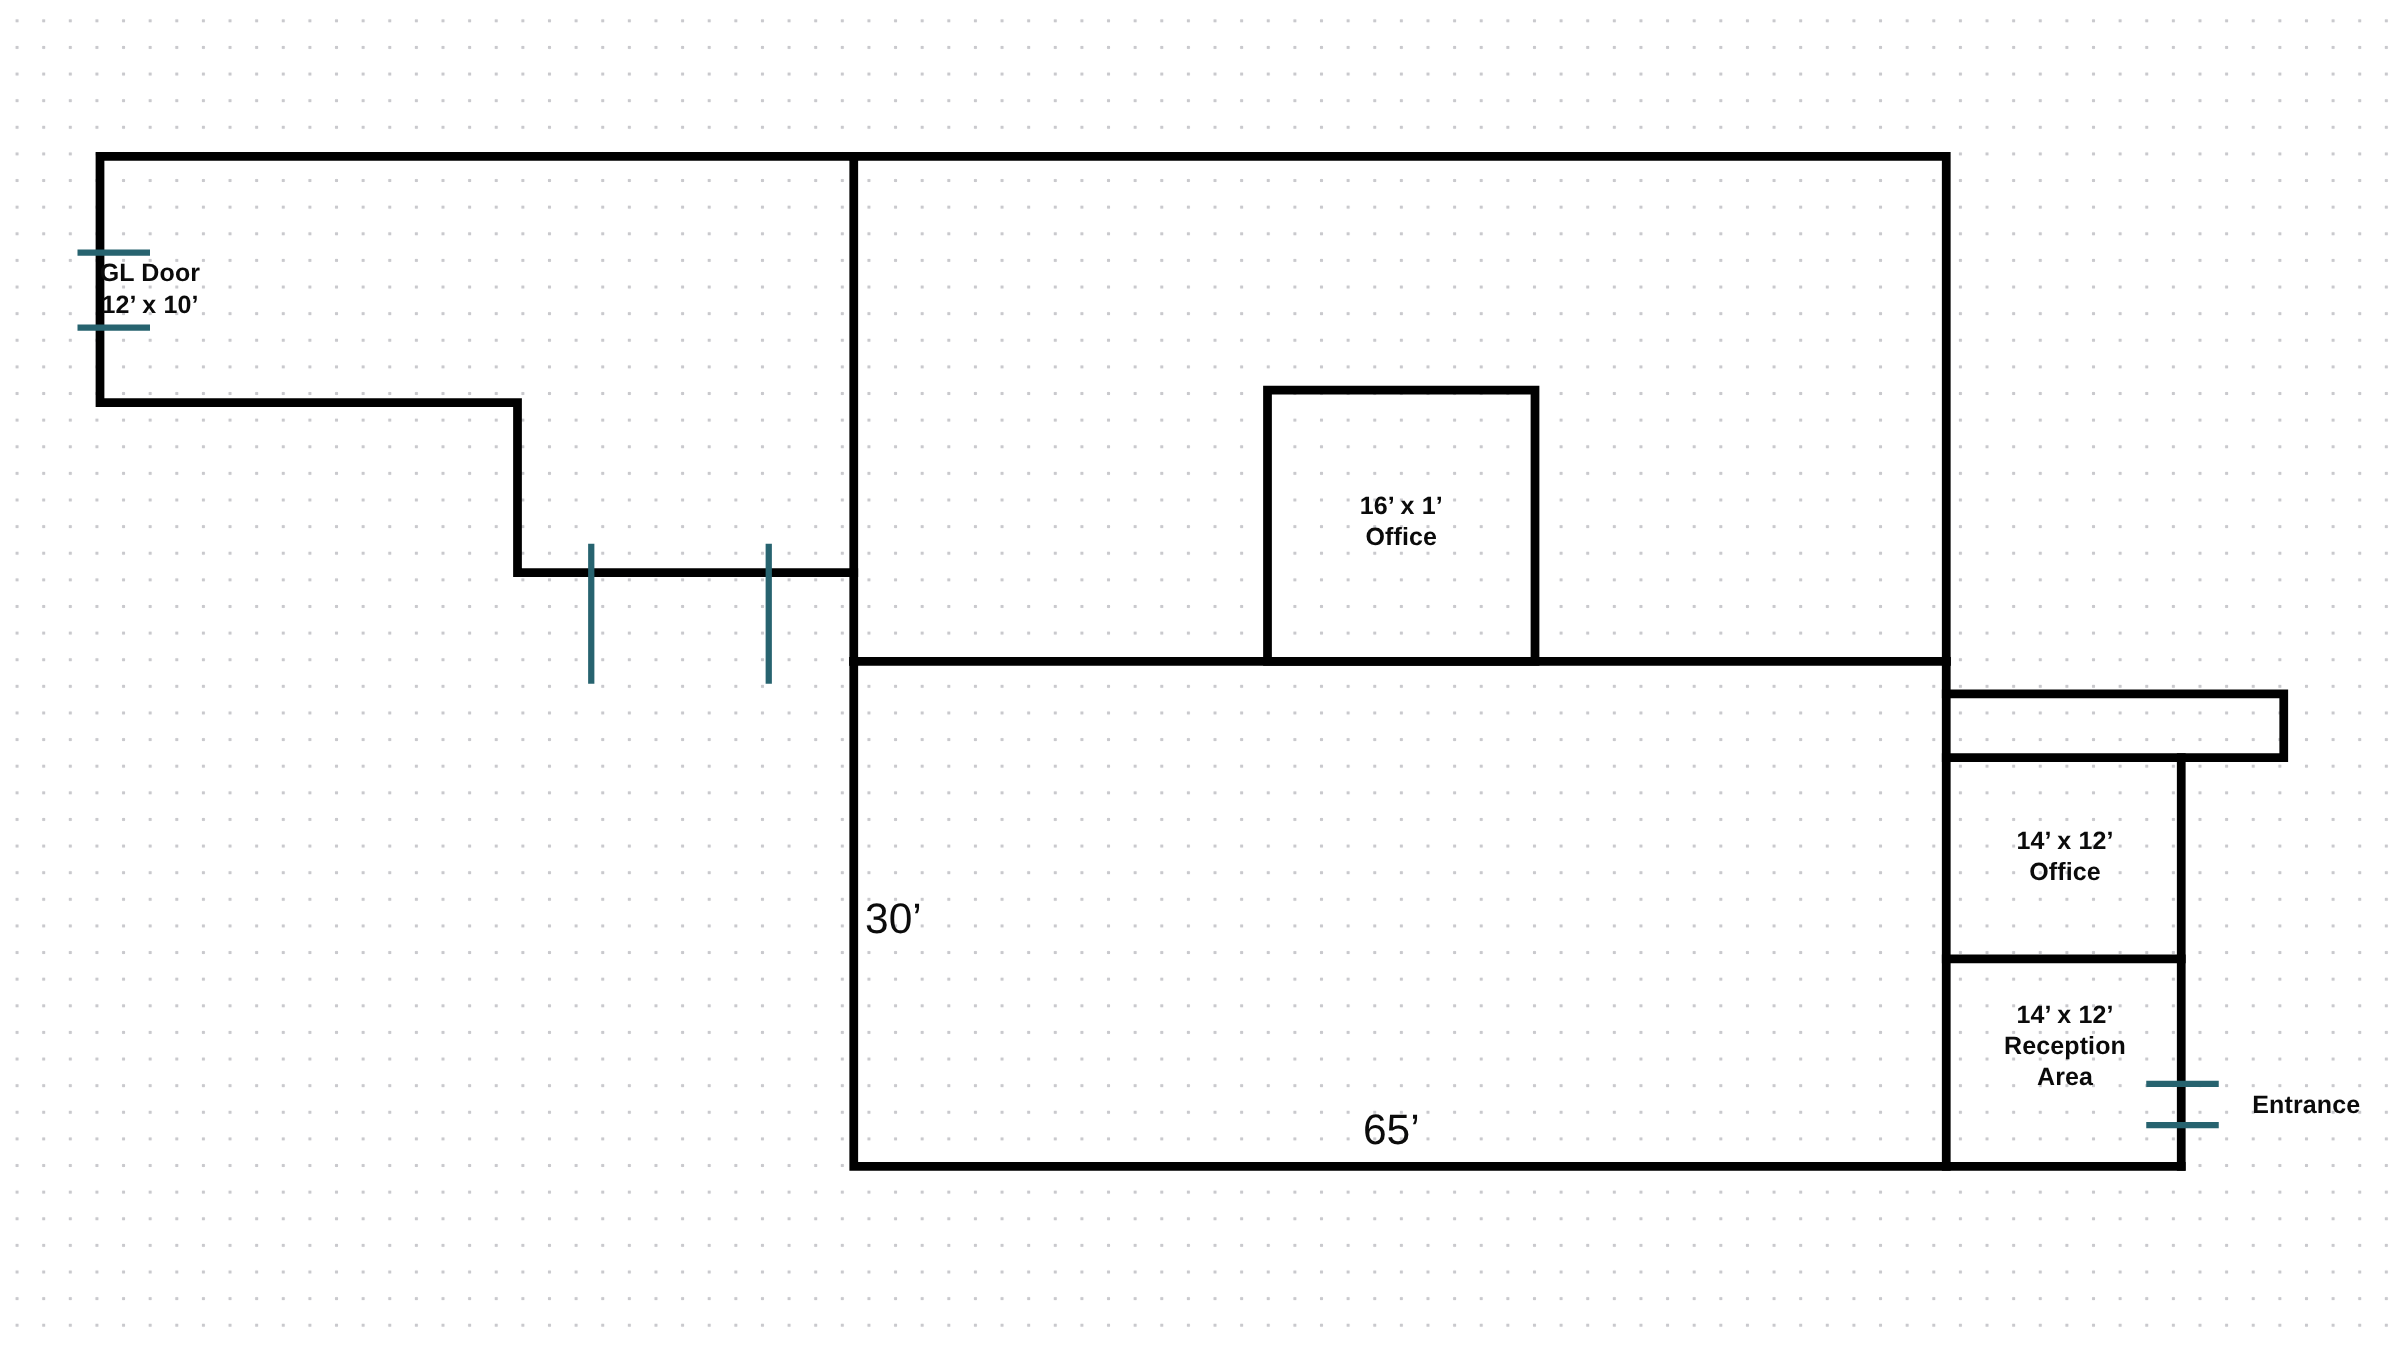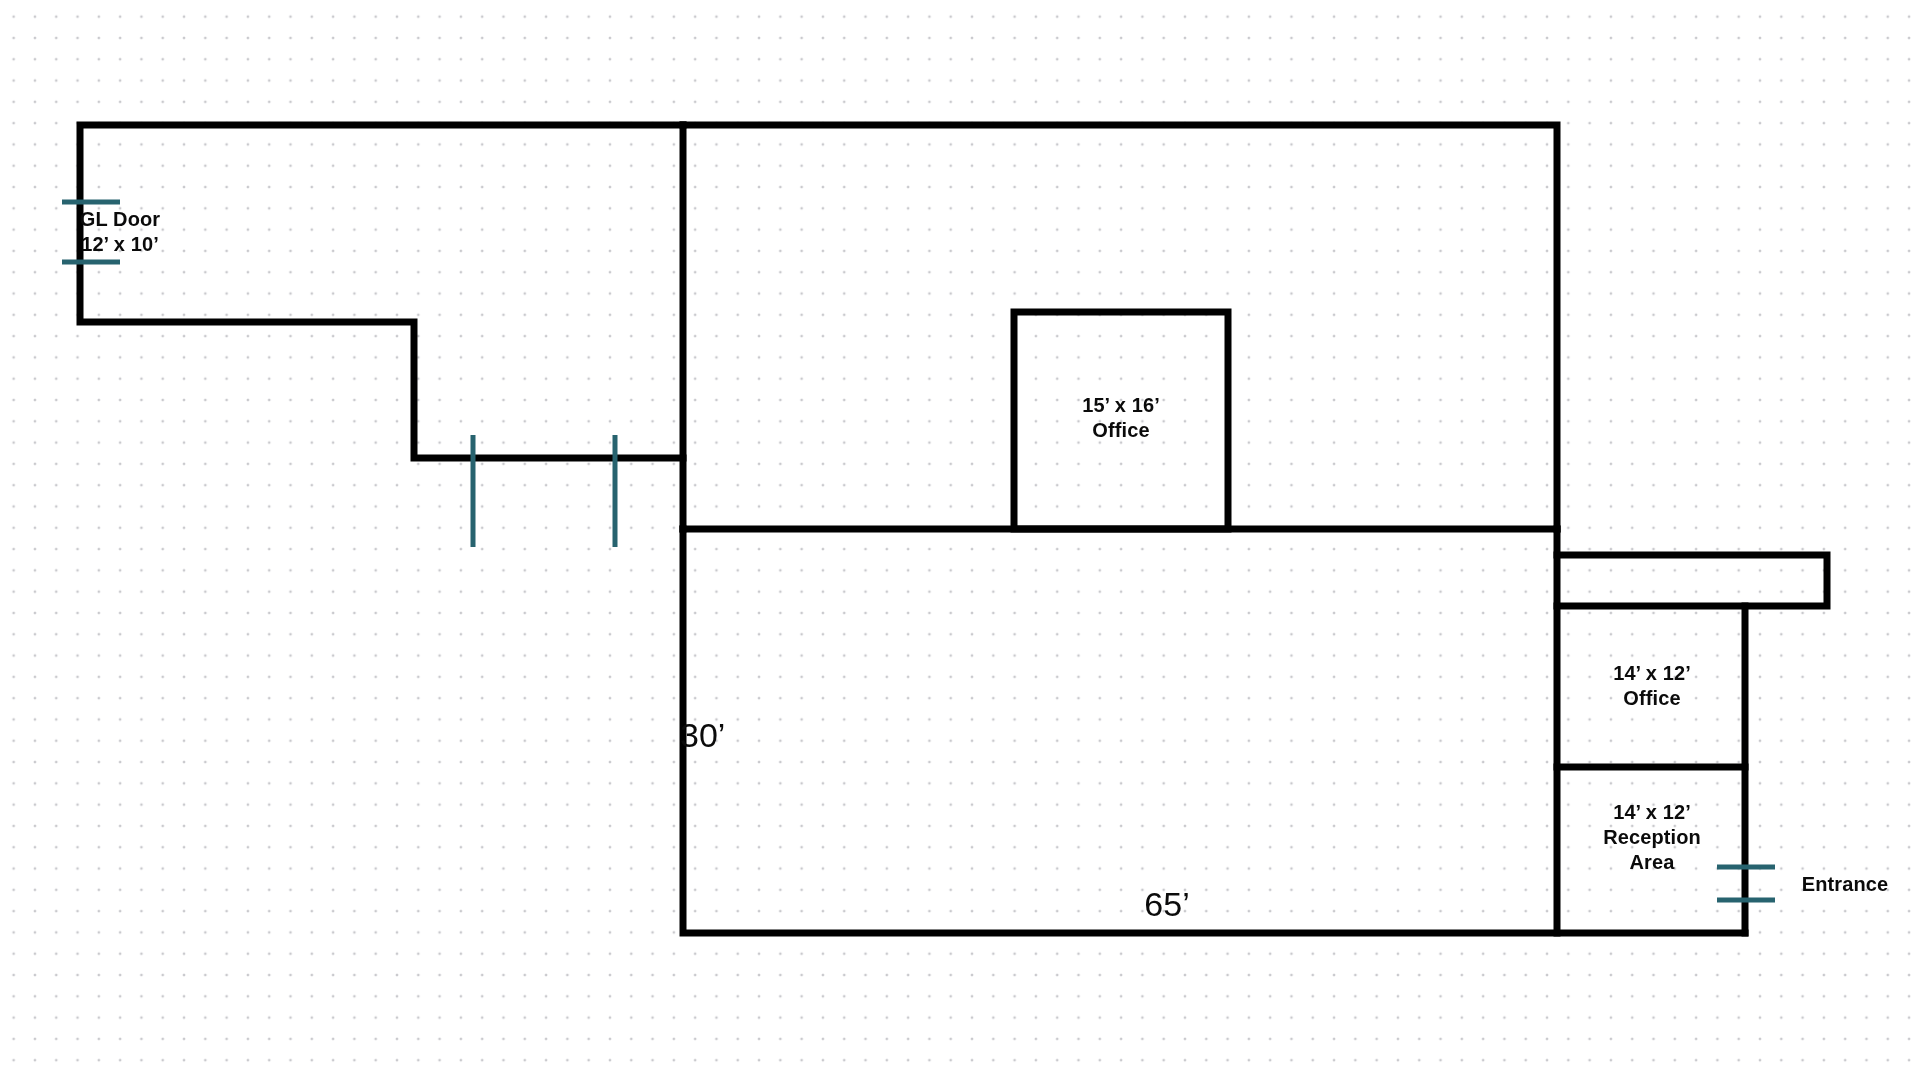--- a/index.html
+++ b/index.html
@@ -58,20 +58,21 @@
     text-align: center;
   }
   .lbl-reg {
     font-weight: normal;
     font-size: 36px;
     letter-spacing: 0.2px;
   }
   .lbl-dim {
     font-weight: normal;
     font-size: 34px;
+    padding-left: 12px;
   }
 </style>
 </head>
 <body>
 
 <div id="plan-canvas">
 
   <svg class="plan-svg" viewBox="0 0 1918 1078">
 
     <path class="wall" d="M 683 125 L 80 125 L 80 322 L 414 322 L 414 458 L 683 458"></path>
@@ -102,30 +103,30 @@
     <line class="door-mark" x1="1717" y1="900" x2="1775" y2="900"></line>
 
   </svg>
 
   <div class="lbl lbl-bold" style="left:40px; top:207px; width:160px;">GL Door
 12’ x 10’</div>
 
 
 
 
-  <div class="lbl lbl-bold" style="left:1030px; top:393px; width:182px;">15’ x 16’
+  <div class="lbl lbl-bold" style="left:1030px; top:393px; width:182px;">16’ x 1’
 Office</div>
 
 
   <div class="lbl lbl-bold" style="left:1561px; top:661px; width:182px;">14’ x 12’
 Office</div>
 
   <div class="lbl lbl-bold" style="left:1561px; top:800px; width:182px;">14’ x 12’
 Reception
 Area</div>
 
   <div class="lbl lbl-bold" style="left:1775px; top:872px; width:140px; text-align:center;">Entrance</div>
 
   <div class="lbl lbl-dim" style="left:680px; top:714px; width:90px; text-align:left;">30’</div>
 
-  <div class="lbl lbl-dim" style="left:1122px; top:883px; width:90px;">65’</div>
+  <div class="lbl lbl-dim" style="left:1056px; top:883px; width:90px;">65’</div>
 
 </div>
 
 </body></html>

